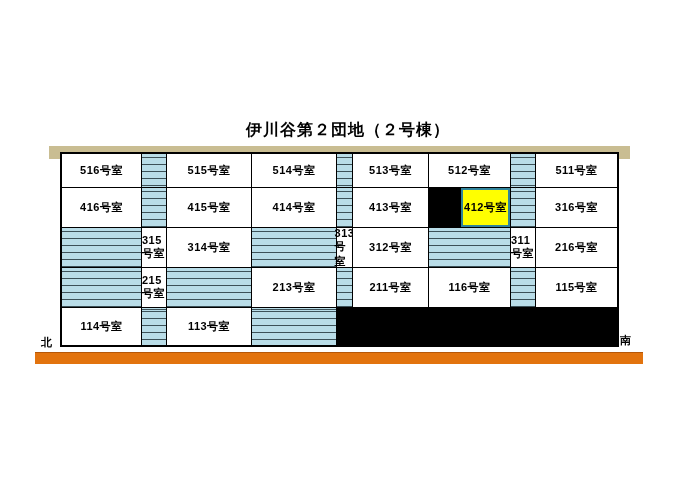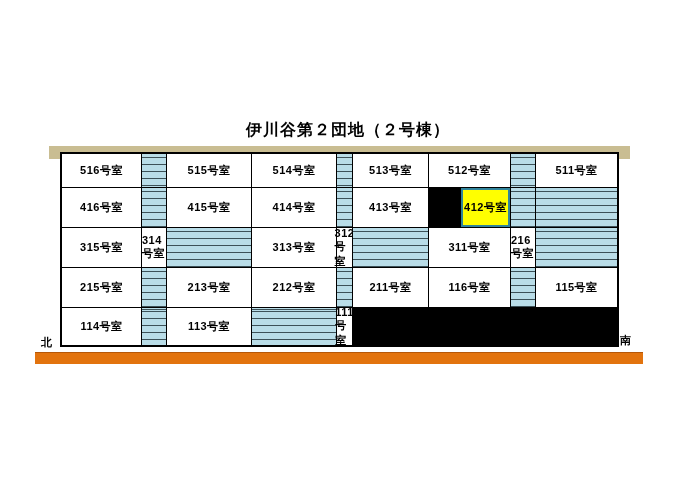--- a/index.html
+++ b/index.html
@@ -91,44 +91,43 @@
       <div class="cell stair"></div>
       <div class="cell room">511号室</div>
       <div class="cell room">416号室</div>
       <div class="cell stair"></div>
       <div class="cell room">415号室</div>
       <div class="cell room">414号室</div>
       <div class="cell stair"></div>
       <div class="cell room">413号室</div>
       <div class="cell room highlight">412号室</div>
       <div class="cell stair"></div>
+      <div class="cell room">316号室</div>
       <div class="cell stair"></div>
       <div class="cell room">315号室</div>
       <div class="cell room">314号室</div>
       <div class="cell stair"></div>
       <div class="cell room">313号室</div>
       <div class="cell room">312号室</div>
       <div class="cell stair"></div>
       <div class="cell room">311号室</div>
       <div class="cell room">216号室</div>
       <div class="cell stair"></div>
       <div class="cell room">215号室</div>
       <div class="cell stair"></div>
       <div class="cell room">213号室</div>
-      <div class="cell room">212号室</div>
       <div class="cell stair"></div>
       <div class="cell room">211号室</div>
       <div class="cell room">116号室</div>
       <div class="cell stair"></div>
       <div class="cell room">115号室</div>
       <div class="cell room">114号室</div>
       <div class="cell stair"></div>
       <div class="cell room">113号室</div>
       <div class="cell stair"></div>
-      <div class="cell room">111号室</div>
     </div>
 
   <div class="ground-bar"></div>
 
   <div class="compass north">北</div>
 
   <div class="compass south">南</div>
 
 </div>
 

